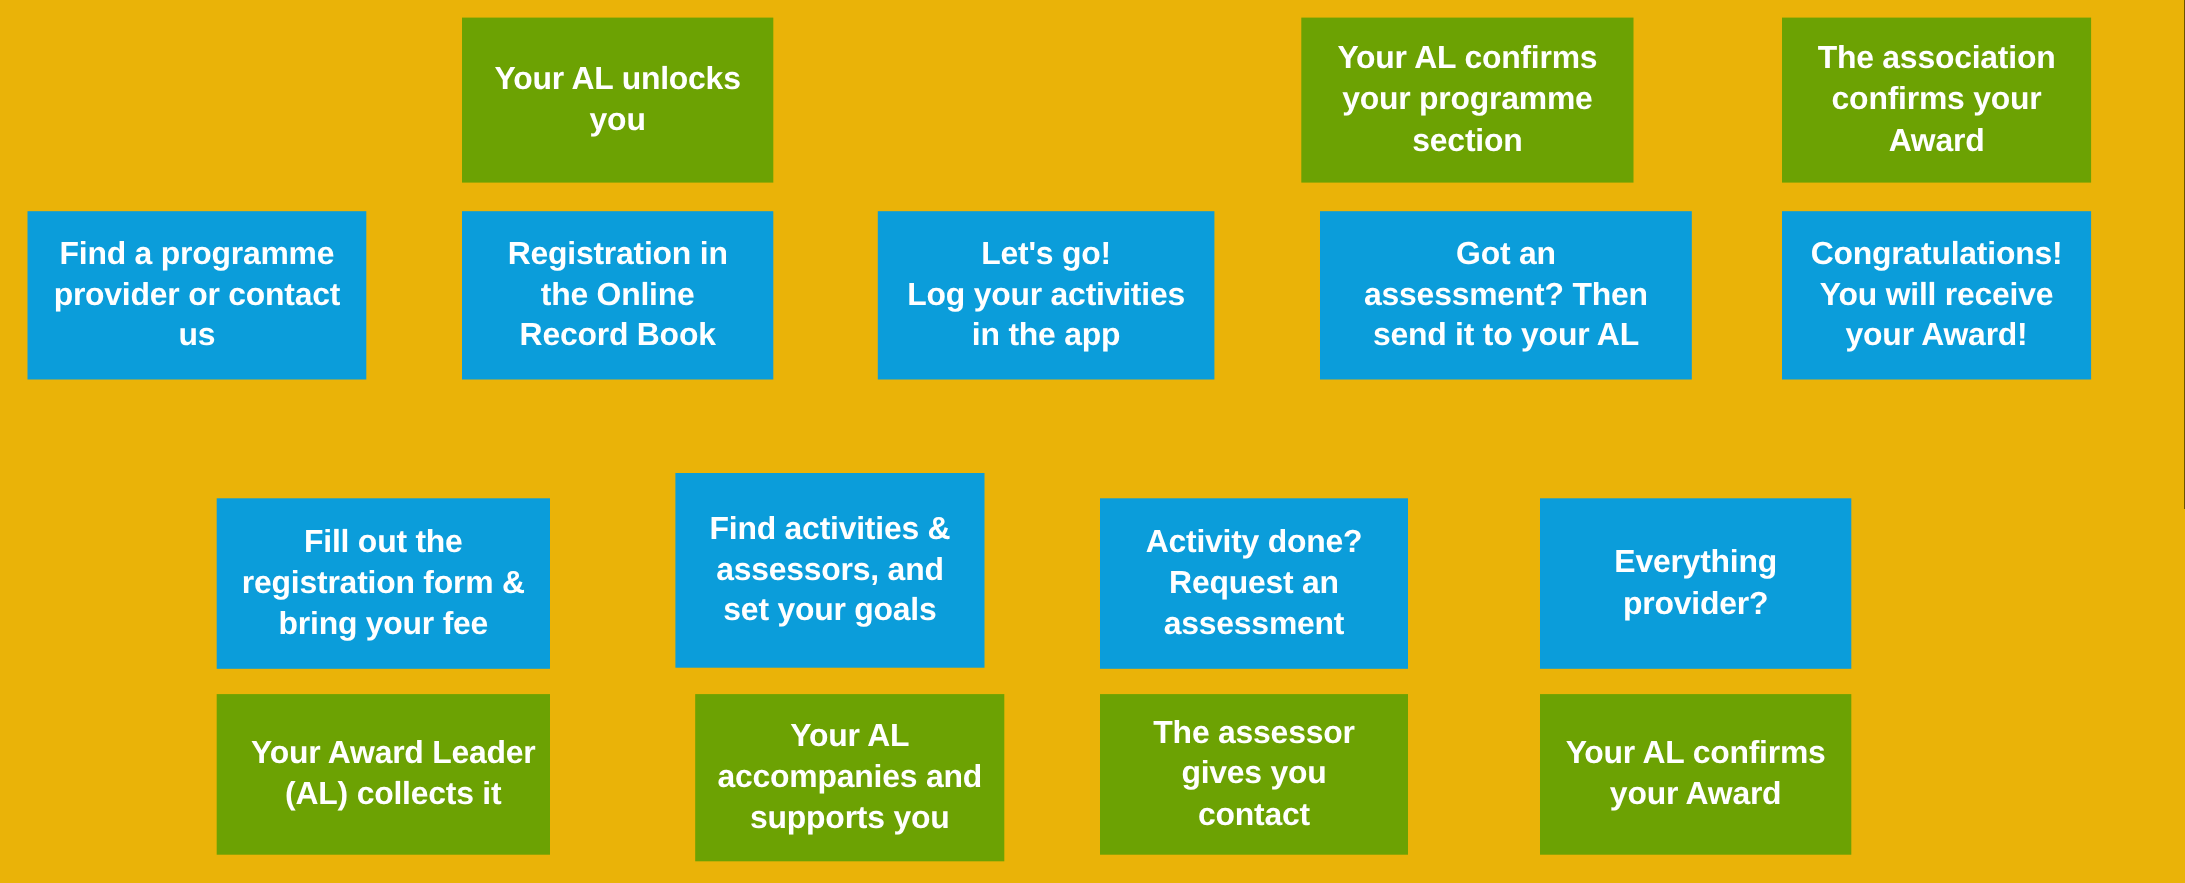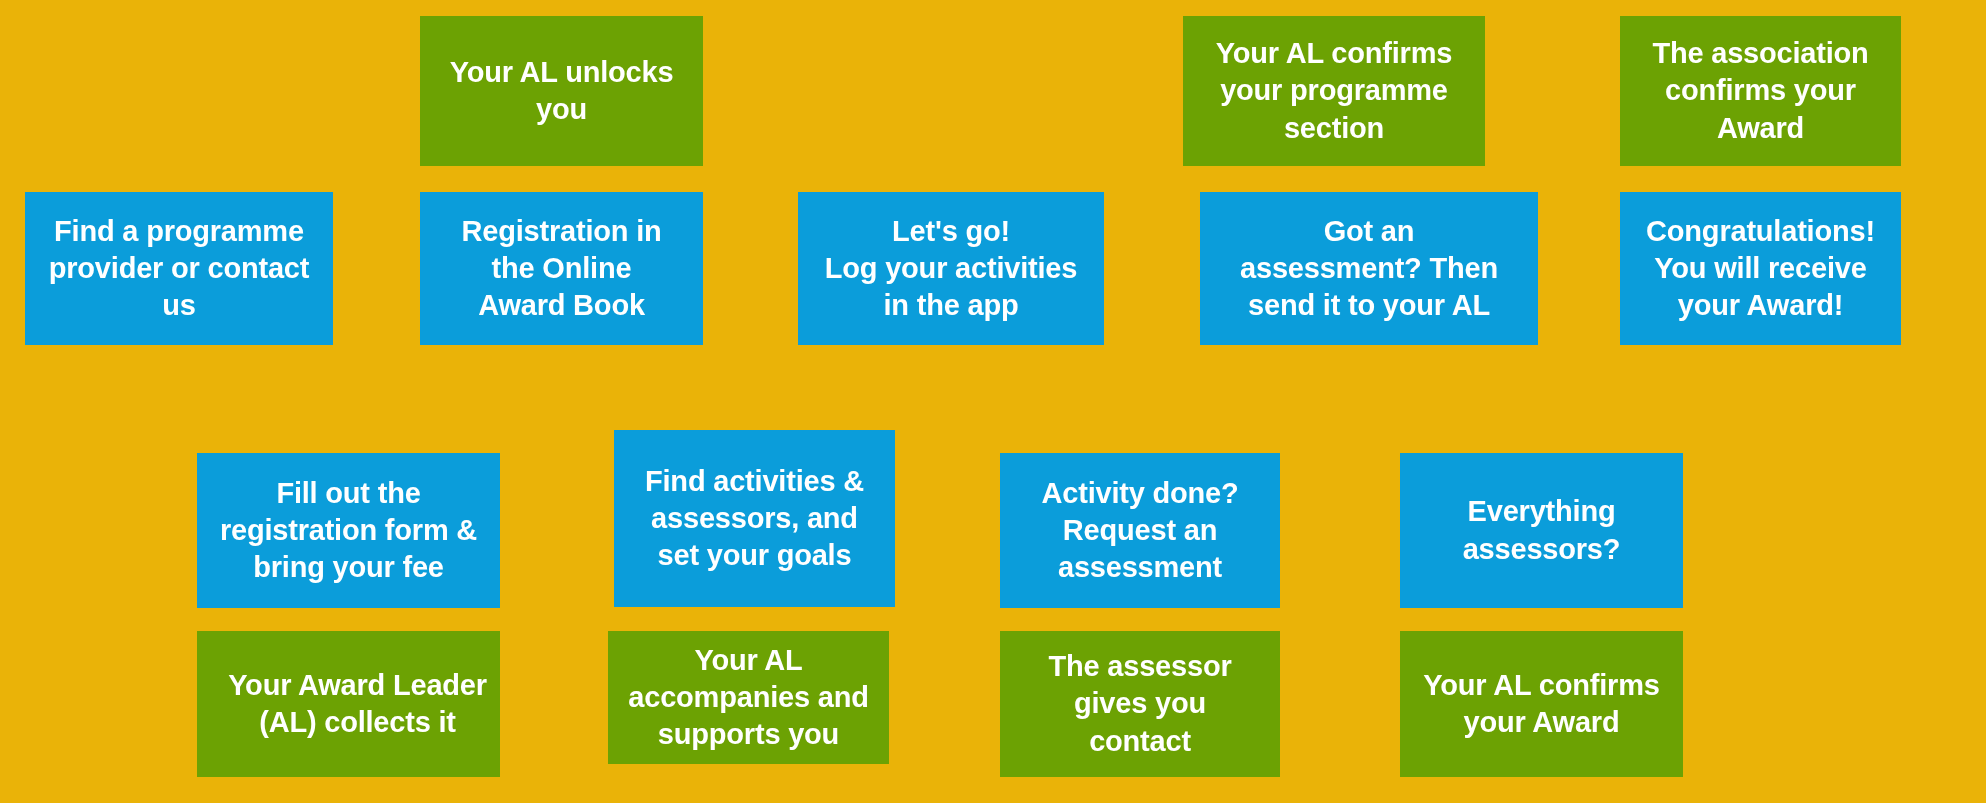--- a/index.html
+++ b/index.html
@@ -48,21 +48,21 @@
   <div class="node green" style="left:1620px; top:16px; width:281px; height:150px;">The association
 confirms your
 Award</div>
 
   <div class="node blue" style="left:25px; top:192px; width:308px; height:153px;">Find a programme
 provider or contact
 us</div>
 
   <div class="node blue" style="left:420px; top:192px; width:283px; height:153px;">Registration in
 the Online
-Award Book</div>
+Record Book</div>
 
   <div class="node blue" style="left:798px; top:192px; width:306px; height:153px;">Let's go!
 Log your activities
 in the app</div>
 
   <div class="node blue" style="left:1200px; top:192px; width:338px; height:153px;">Got an
 assessment? Then
 send it to your AL</div>
 
   <div class="node blue" style="left:1620px; top:192px; width:281px; height:153px;">Congratulations!
@@ -75,26 +75,26 @@
 
   <div class="node blue" style="left:614px; top:430px; width:281px; height:177px;">Find activities &amp;
 assessors, and
 set your goals</div>
 
   <div class="node blue" style="left:1000px; top:453px; width:280px; height:155px;">Activity done?
 Request an
 assessment</div>
 
   <div class="node blue" style="left:1400px; top:453px; width:283px; height:155px;">Everything
-assessors?</div>
+provider?</div>
 
   <div class="node green" style="left:197px; top:631px; width:303px; height:146px;padding-left:28px;">Your Award Leader
 (AL) collects it</div>
 
-  <div class="node green" style="left:608px; top:631px; width:281px; height:133px;">Your AL
+  <div class="node green" style="left:632px; top:631px; width:281px; height:152px;">Your AL
 accompanies and
 supports you</div>
 
   <div class="node green" style="left:1000px; top:631px; width:280px; height:146px;">The assessor
 gives you
 contact</div>
 
   <div class="node green" style="left:1400px; top:631px; width:283px; height:146px;">Your AL confirms
 your Award</div>
 

